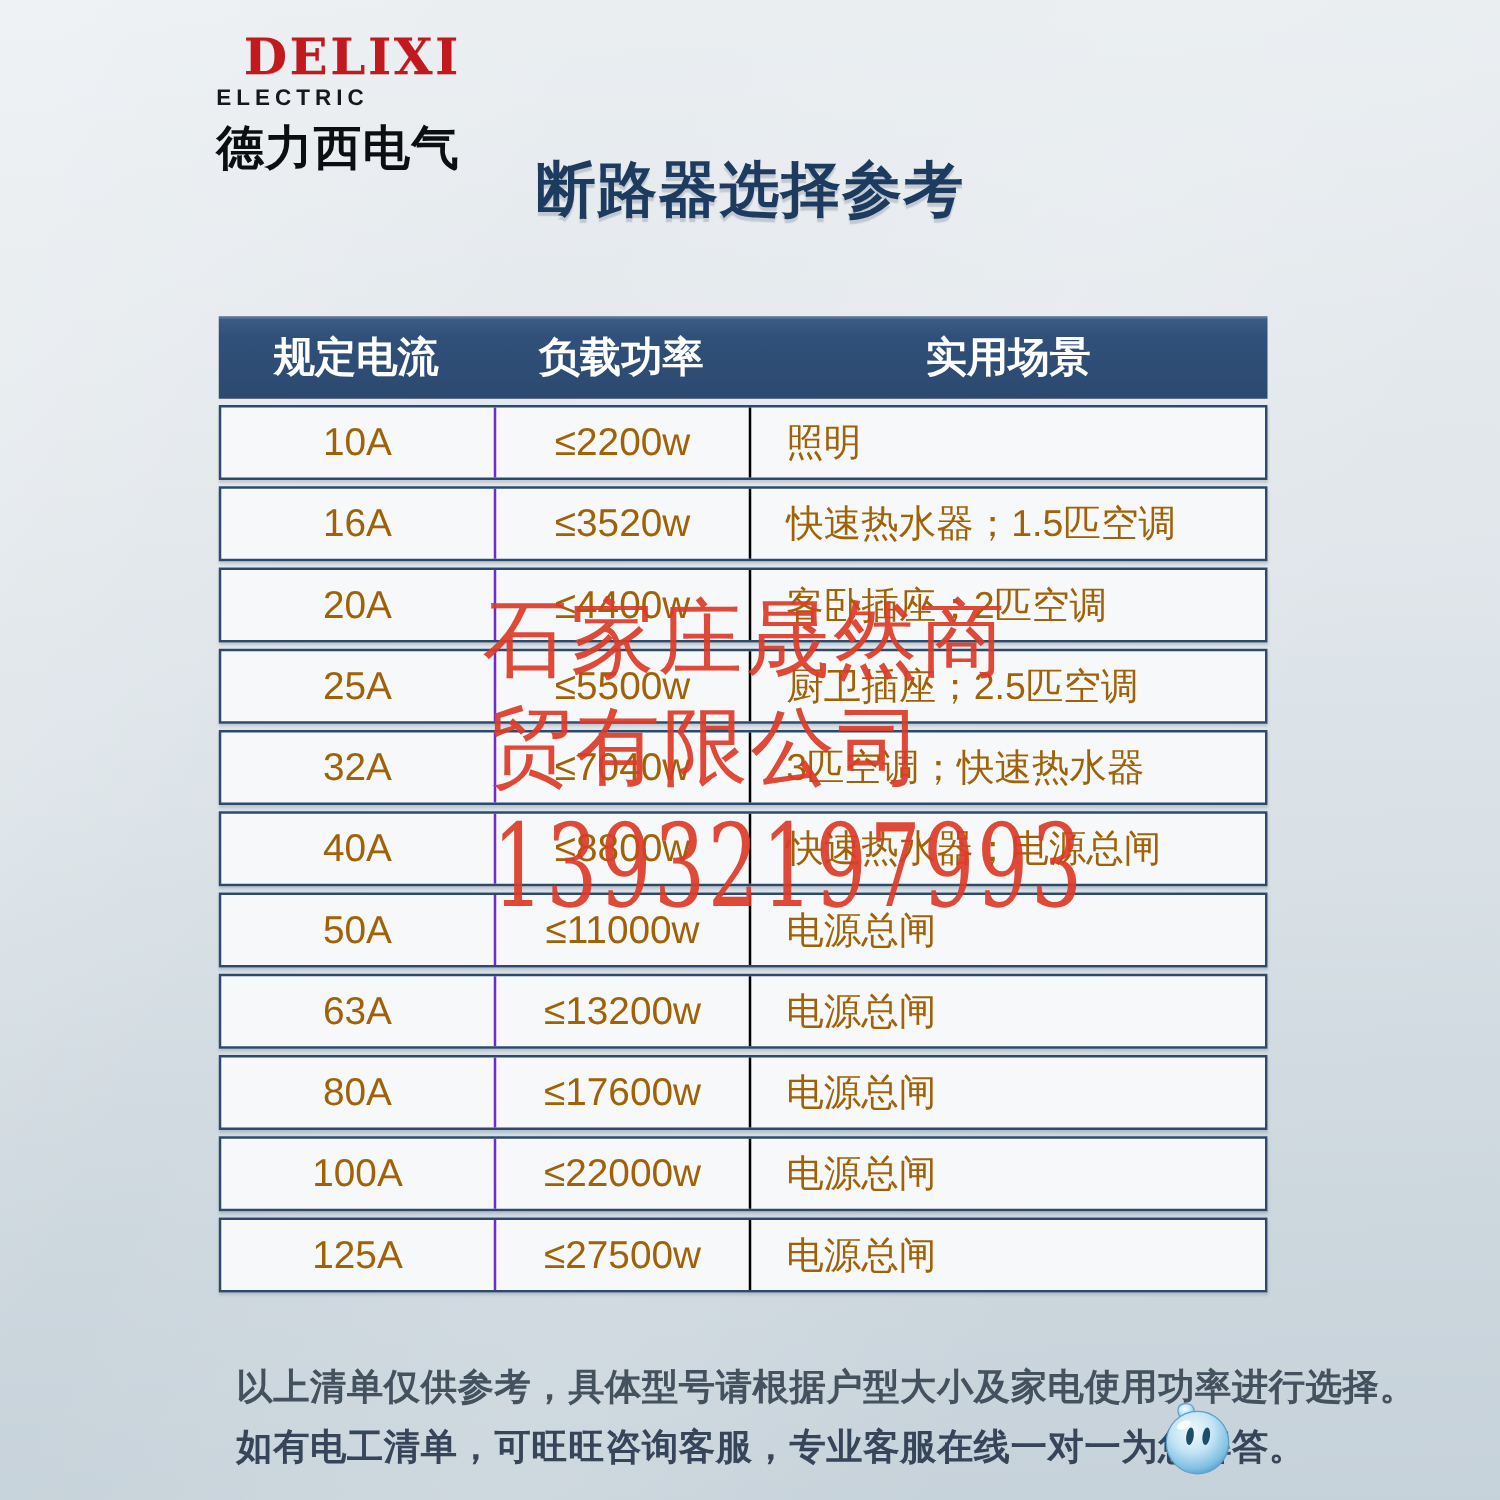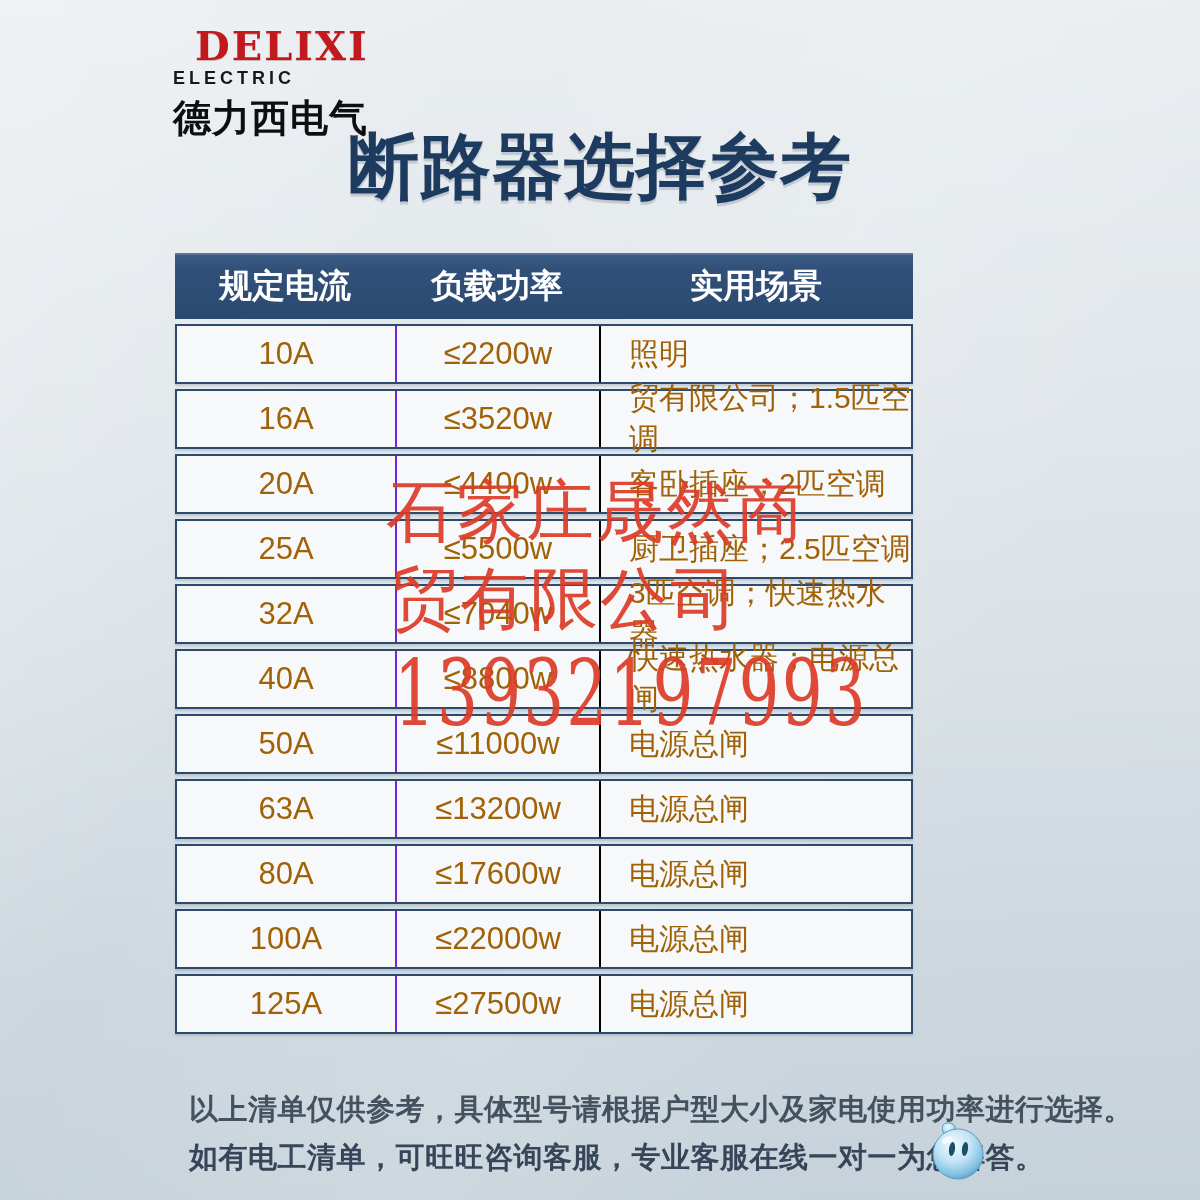--- a/index.html
+++ b/index.html
@@ -25,25 +25,25 @@
     font-size:18px; font-weight:700; letter-spacing:4px; color:#15181c;
     margin-top:0px;
   }
   .logo-cn{
     font-size:38px; font-weight:900; letter-spacing:1px; color:#0c0e11;
     margin-top:4px;
   }
   
   .title{
     position:absolute; left:0; right:0; top:120px; text-align:center;
-    font-size:71px; font-weight:900; letter-spacing:1px; color:#1d3b5e;
+    font-size:48px; font-weight:900; letter-spacing:1px; color:#1d3b5e;
     text-shadow:0 3px 1px rgba(20,40,70,.18); margin:0;
   }
   
-  .table{position:absolute; left:175px; top:253px; width:738px;}
+  .table{position:absolute; left:175px; top:253px; width:839px;}
   .thead{
     display:flex; height:66px; align-items:center;
     background:linear-gradient(180deg,#3c5d85 0%,#30507a 25%,#2c4a70 100%);
     box-shadow:inset 0 2px 0 rgba(255,255,255,.15);
     color:#ffffff; font-weight:700; font-size:33px;
   }
   .th{text-align:center;}
   .th.h1{width:220px;} .th.h2{width:204px;} .th.h3{flex:1;}
   .trow{
     display:flex; height:60px; margin-top:5px;
@@ -102,21 +102,21 @@
     </div>
     <div>
         <div class="trow">
           <div class="td c1">10A</div>
           <div class="td c2">≤2200w</div>
           <div class="td c3">照明</div>
         </div>
         <div class="trow">
           <div class="td c1">16A</div>
           <div class="td c2">≤3520w</div>
-          <div class="td c3">贸有限公司；1.5匹空调</div>
+          <div class="td c3">快速热水器；1.5匹空调</div>
         </div>
         <div class="trow">
           <div class="td c1">20A</div>
           <div class="td c2">≤4400w</div>
           <div class="td c3">客卧插座；2匹空调</div>
         </div>
         <div class="trow">
           <div class="td c1">25A</div>
           <div class="td c2">≤5500w</div>
           <div class="td c3">厨卫插座；2.5匹空调</div>

